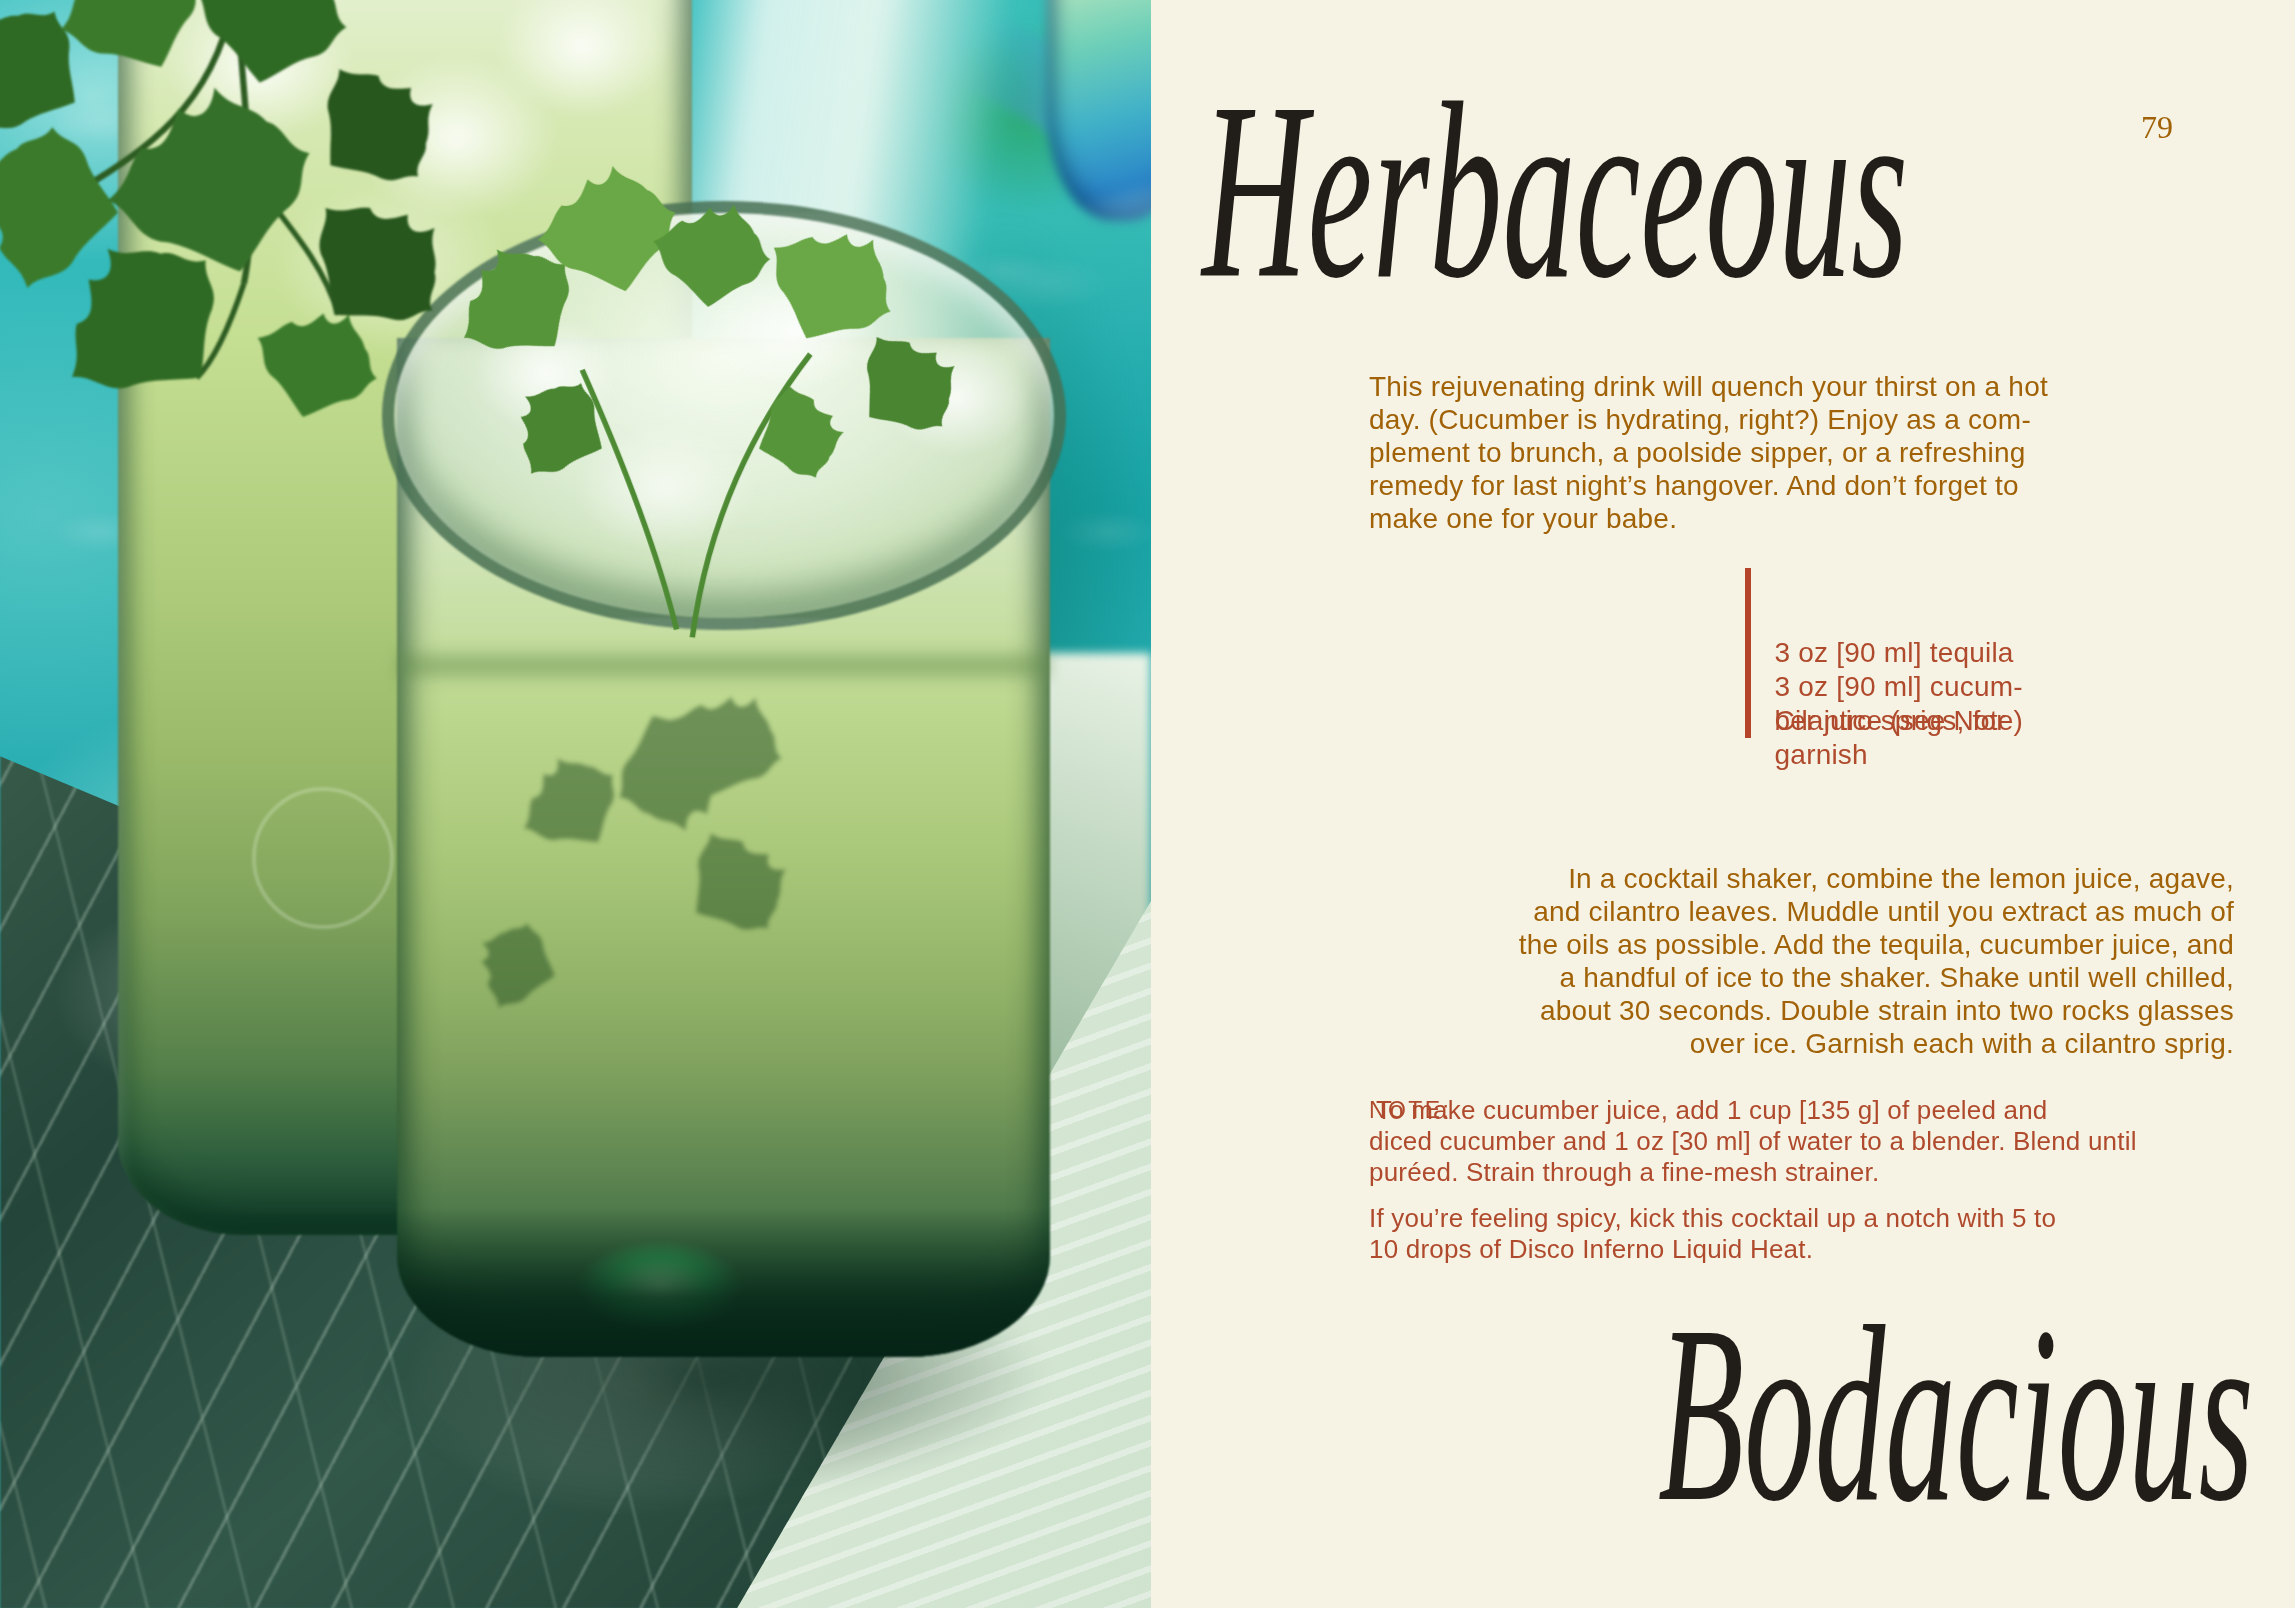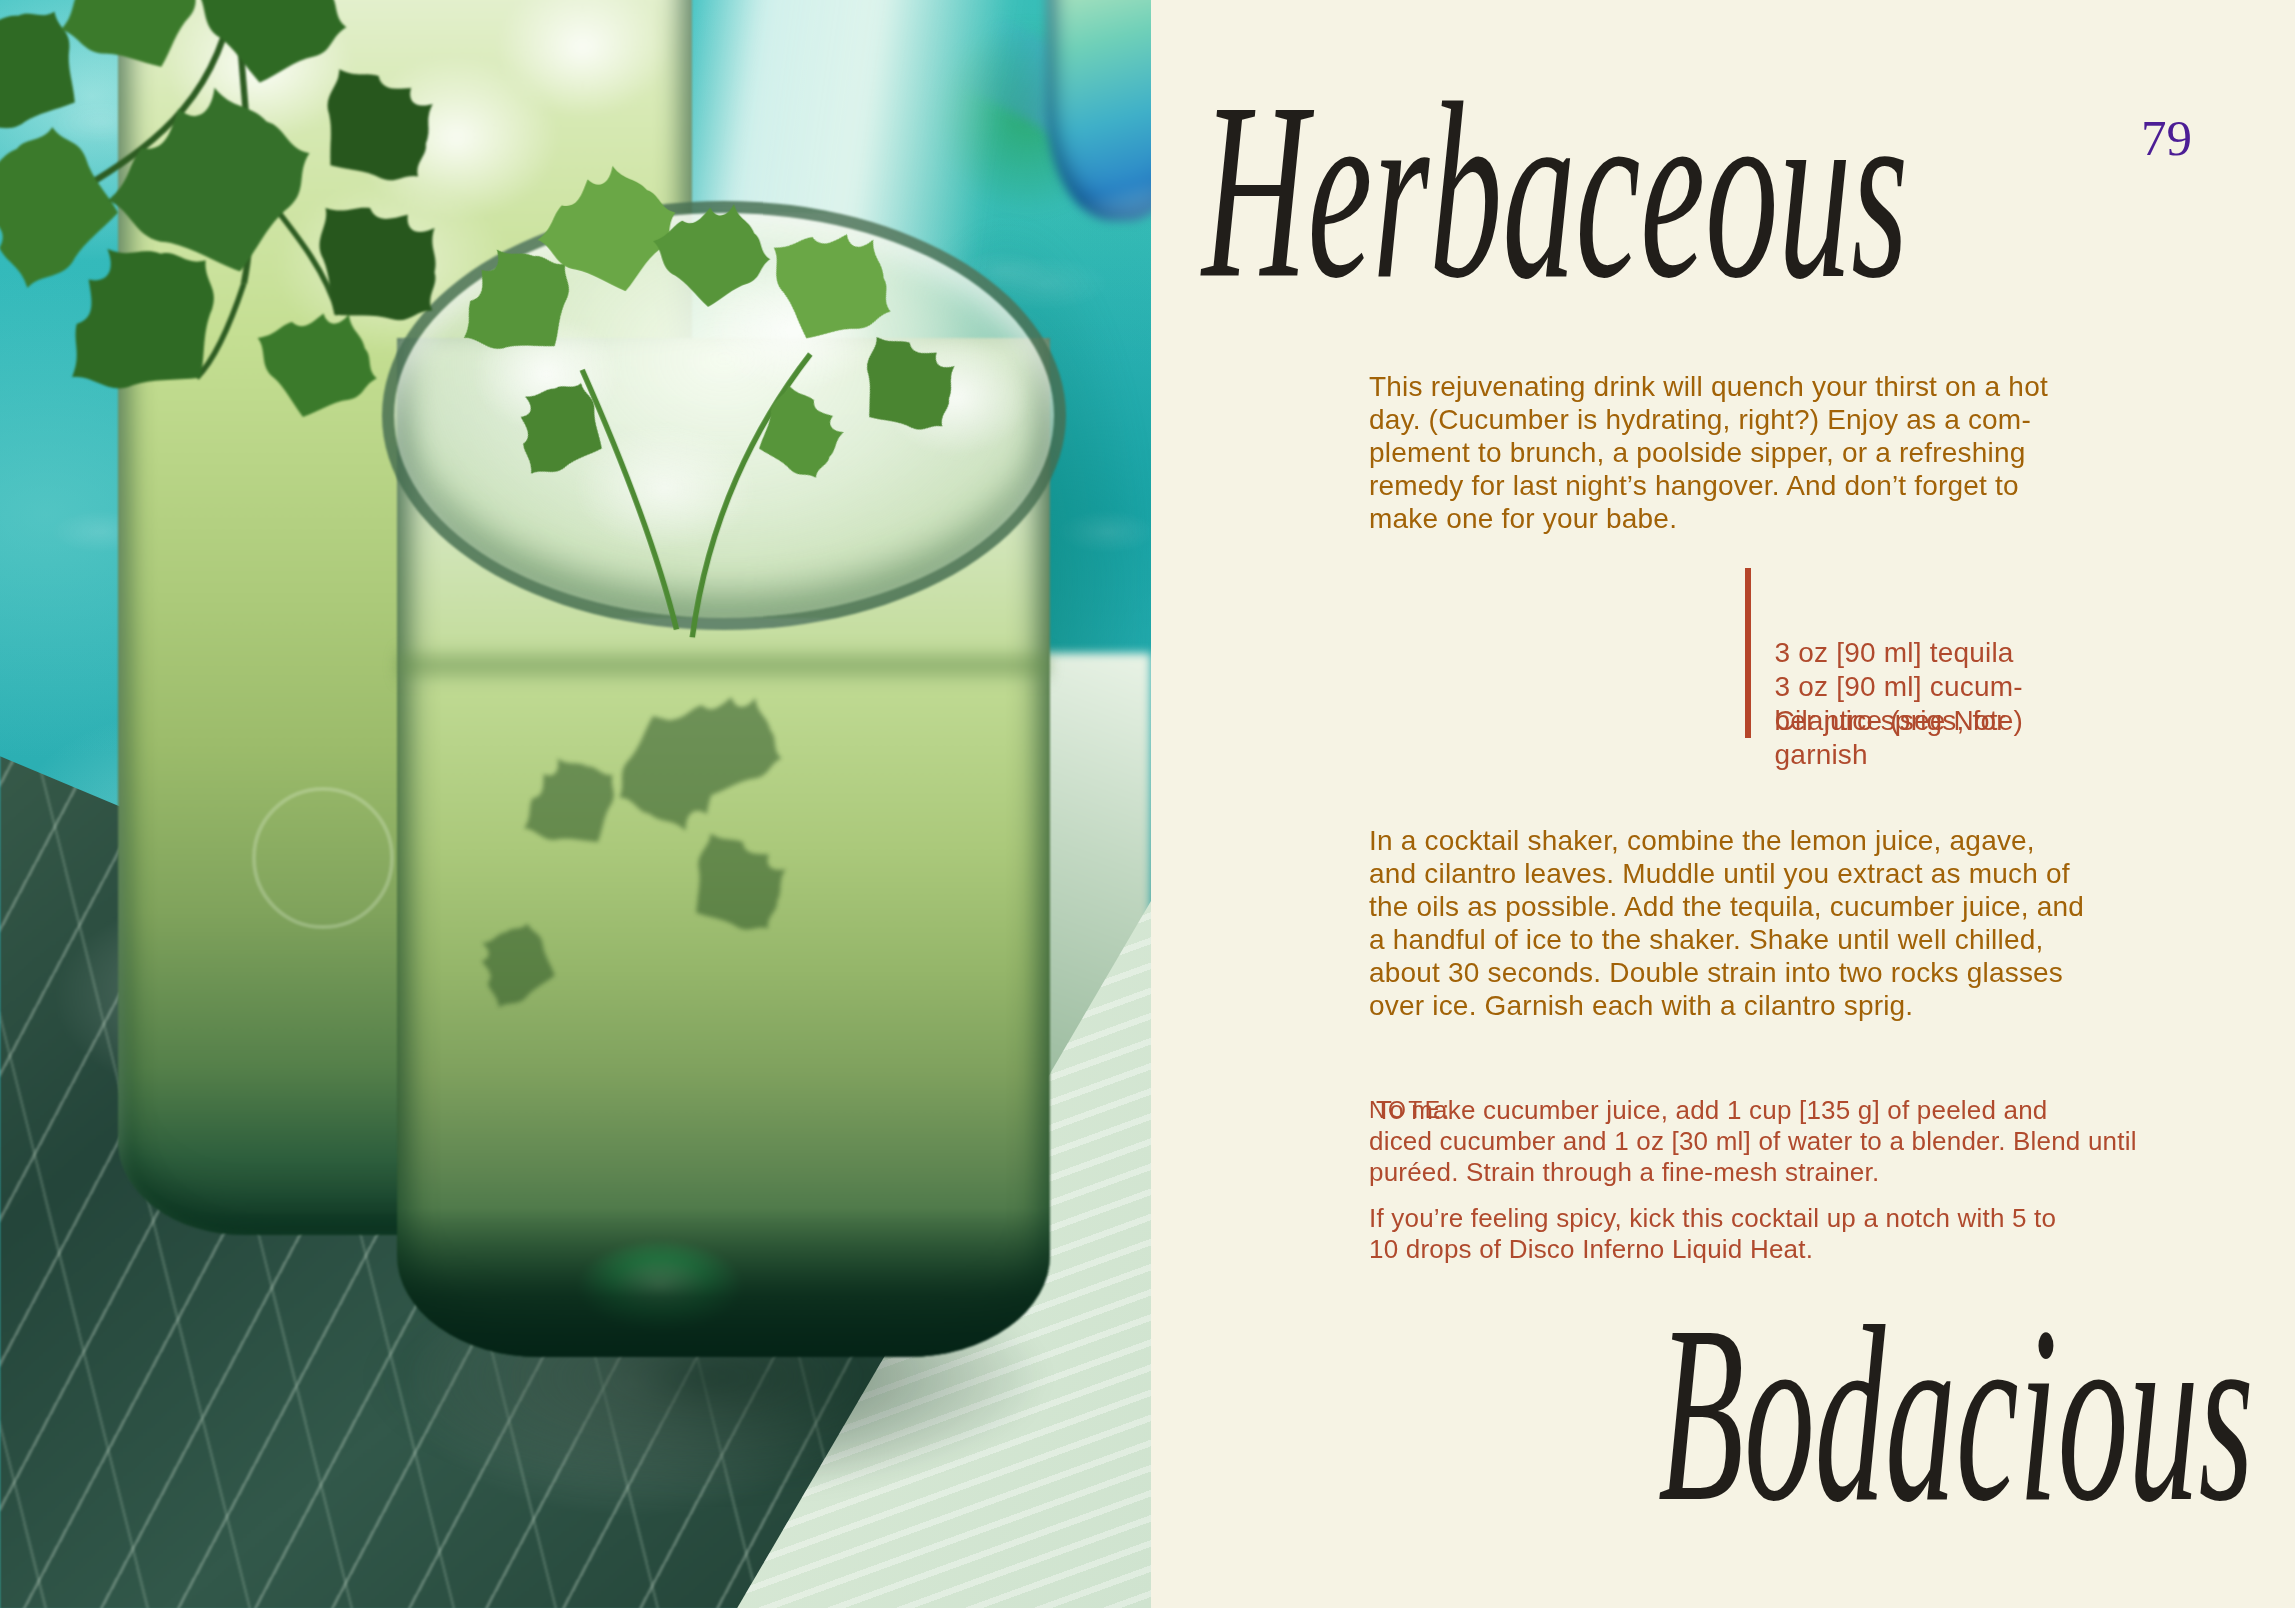--- a/index.html
+++ b/index.html
@@ -6,30 +6,30 @@
   #spread{position:relative;width:2295px;height:1609px;overflow:hidden;background:#f6f3e4;
           font-family:"Liberation Sans",sans-serif;}
   #spread *{position:absolute;box-sizing:border-box;}
 
   
   .page-bg{left:1151px;top:0;width:1145px;height:1609px;background:#f6f3e4;}
   .recipe-title{left:1202px;top:65px;font-family:"Liberation Serif","DejaVu Serif",serif;
     font-style:italic;font-weight:400;font-size:252px;line-height:1;color:#211e1a;
     transform:scaleX(.58);transform-origin:left top;white-space:nowrap;}
   .page-number{left:2141px;top:109px;font-family:"Liberation Serif","DejaVu Serif",serif;
-    font-size:51px;color:#4c1d95;}
+    font-size:32px;color:#a16207;}
   .body-text{font-size:28px;line-height:33px;letter-spacing:0.2px;color:#a16207;white-space:pre;}
   .intro{left:1369px;top:370px;width:787px;}
   .ing-col{top:568px;border-left:6.3px solid #b5452a;padding-left:23.6px;color:#b04a2d;white-space:pre;
     font-size:28px;line-height:34px;letter-spacing:0.2px;}
   .ing-col p{position:static;margin:0 0 15px 0;}
   .ing-col p:last-child{margin-bottom:0;}
   .col1{left:1363px;width:393px;}
   .col2{left:1745px;width:378px;}
-  .instructions{left:1369px;top:824px;width:865px;}
+  .instructions{left:1369px;top:862px;width:865px;text-align:right;}
   .note,.tip{left:1369px;width:865px;font-size:26px;line-height:31px;letter-spacing:0.2px;
     color:#b04a2d;white-space:pre;}
   .note{top:1095px;}
   .tip{top:1203px;}
   .note-label{position:static;font-weight:normal;font-size:23px;letter-spacing:2.4px;}
   .footer-title{left:1658px;top:1288px;font-family:"Liberation Serif","DejaVu Serif",serif;
     font-style:italic;font-weight:400;font-size:252px;line-height:1;color:#211e1a;
     transform:scaleX(.56);transform-origin:left top;white-space:nowrap;}
 
   

